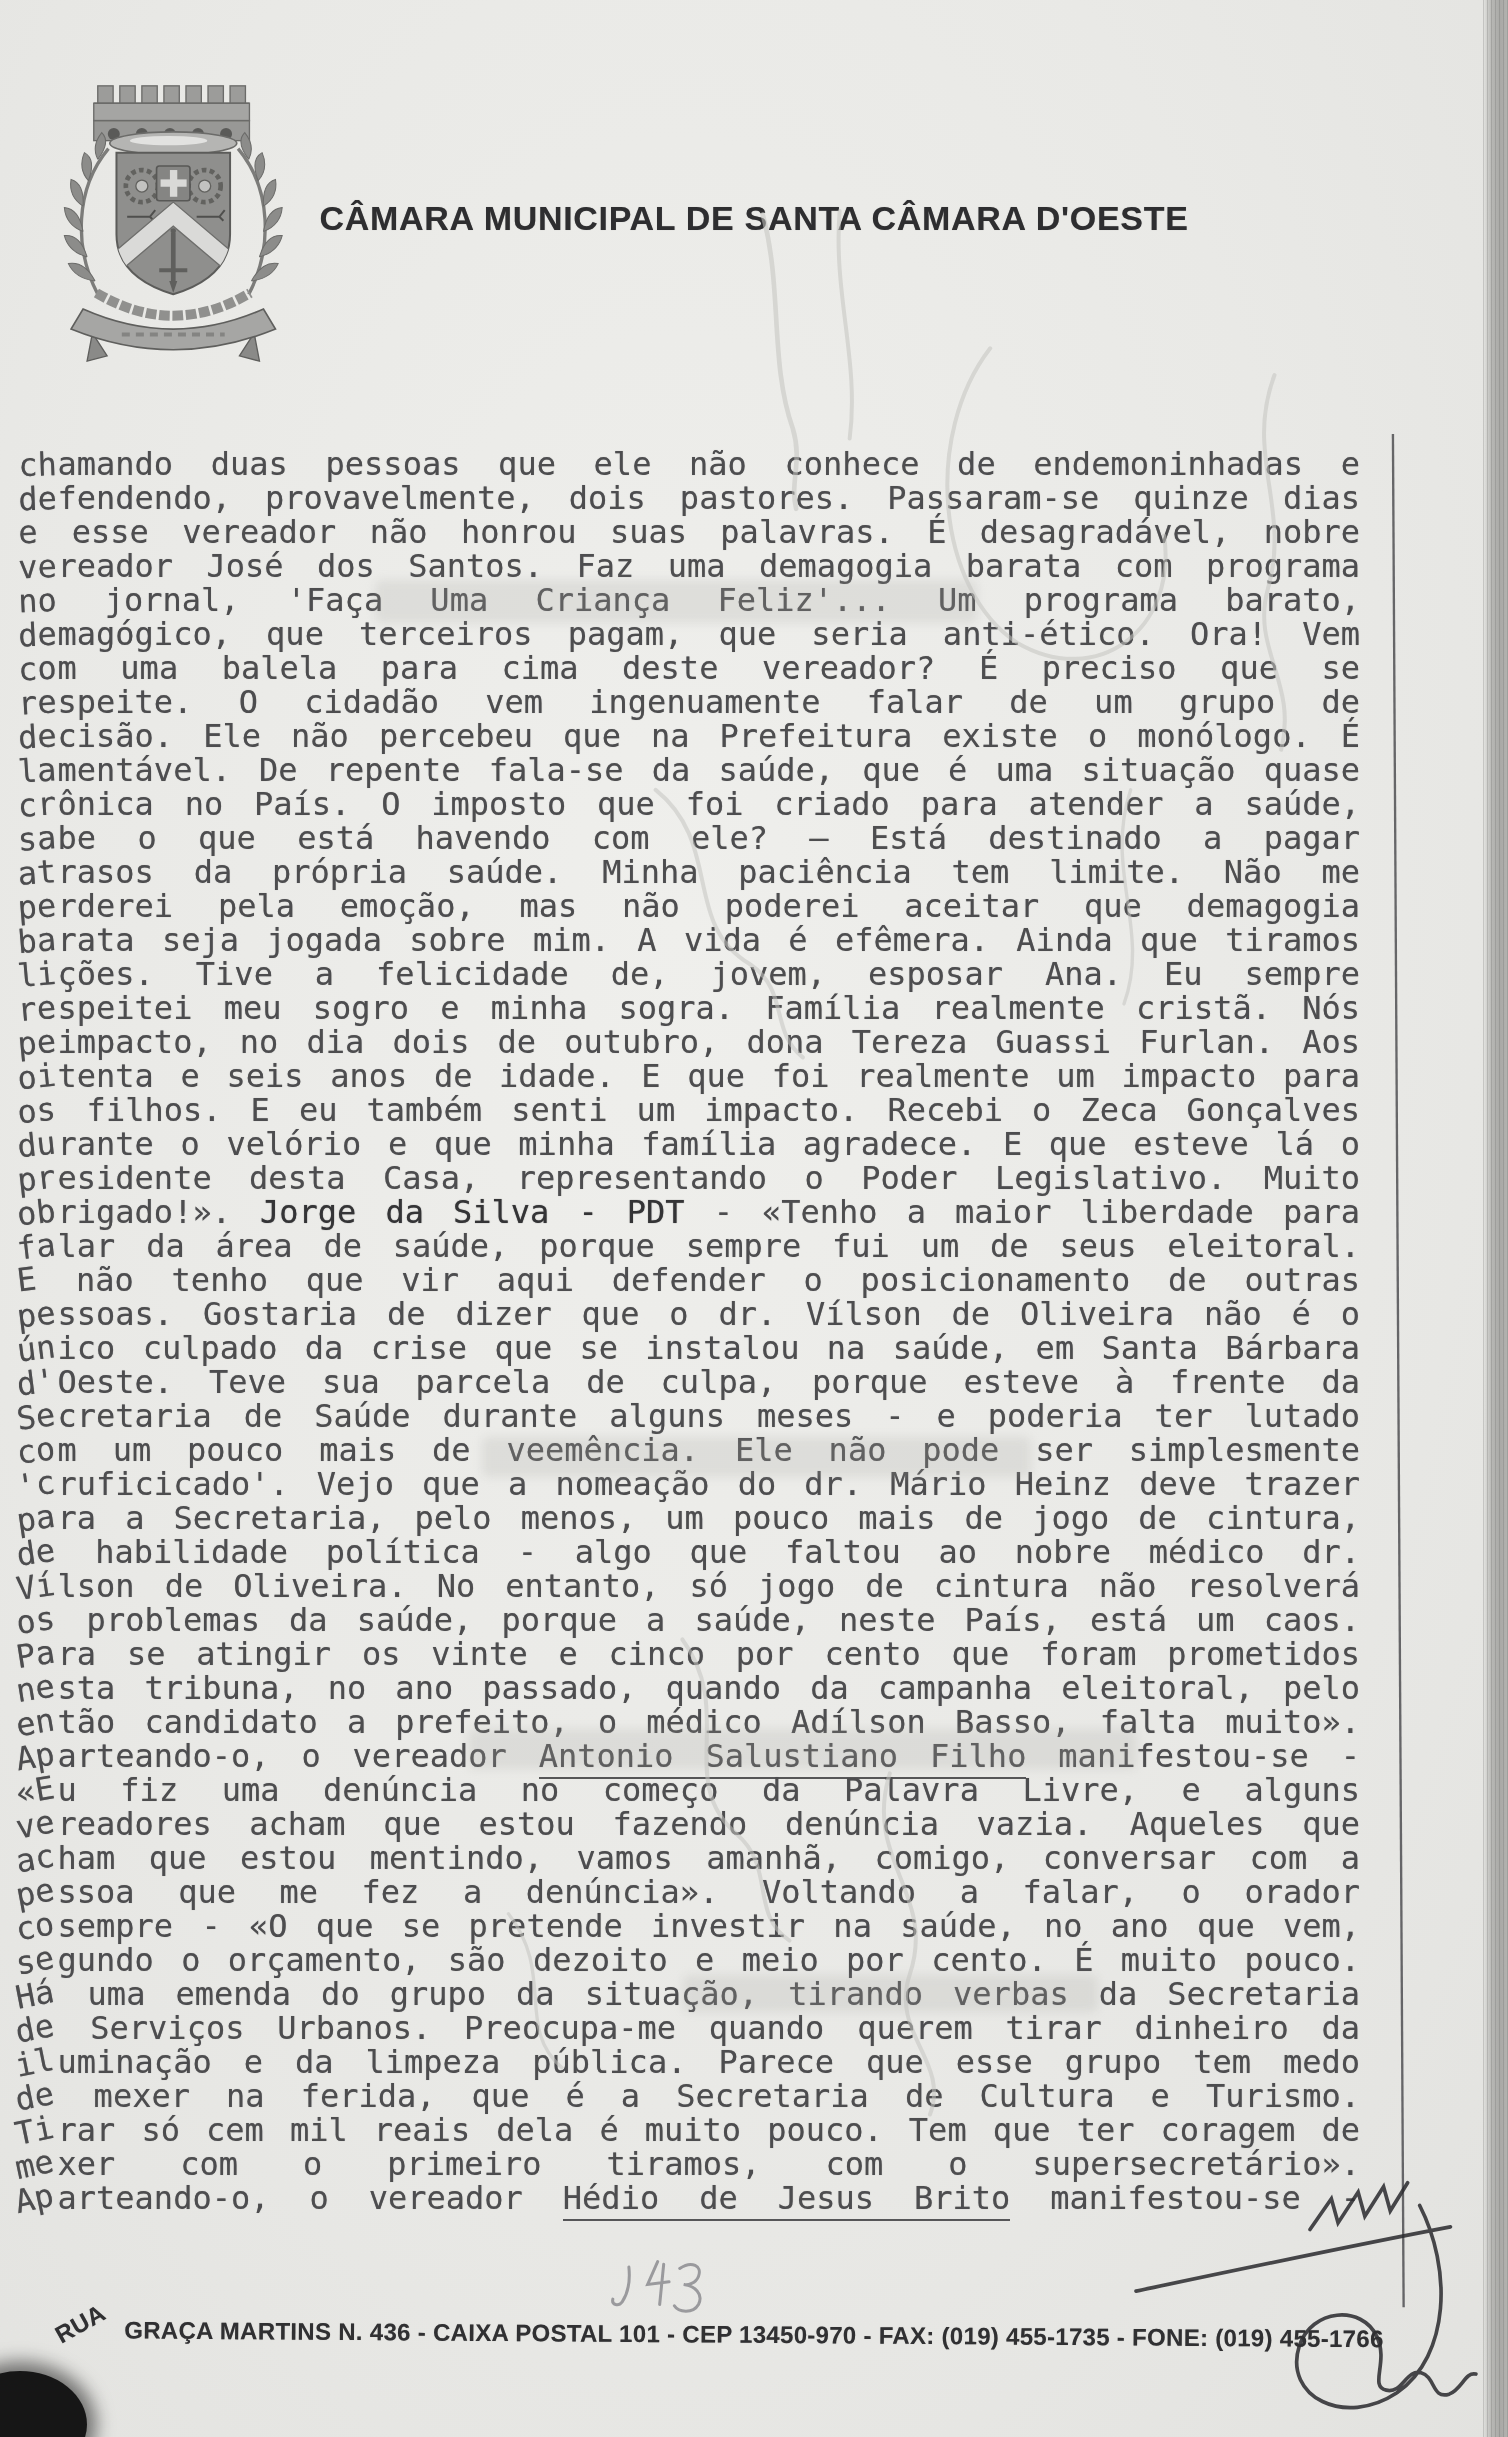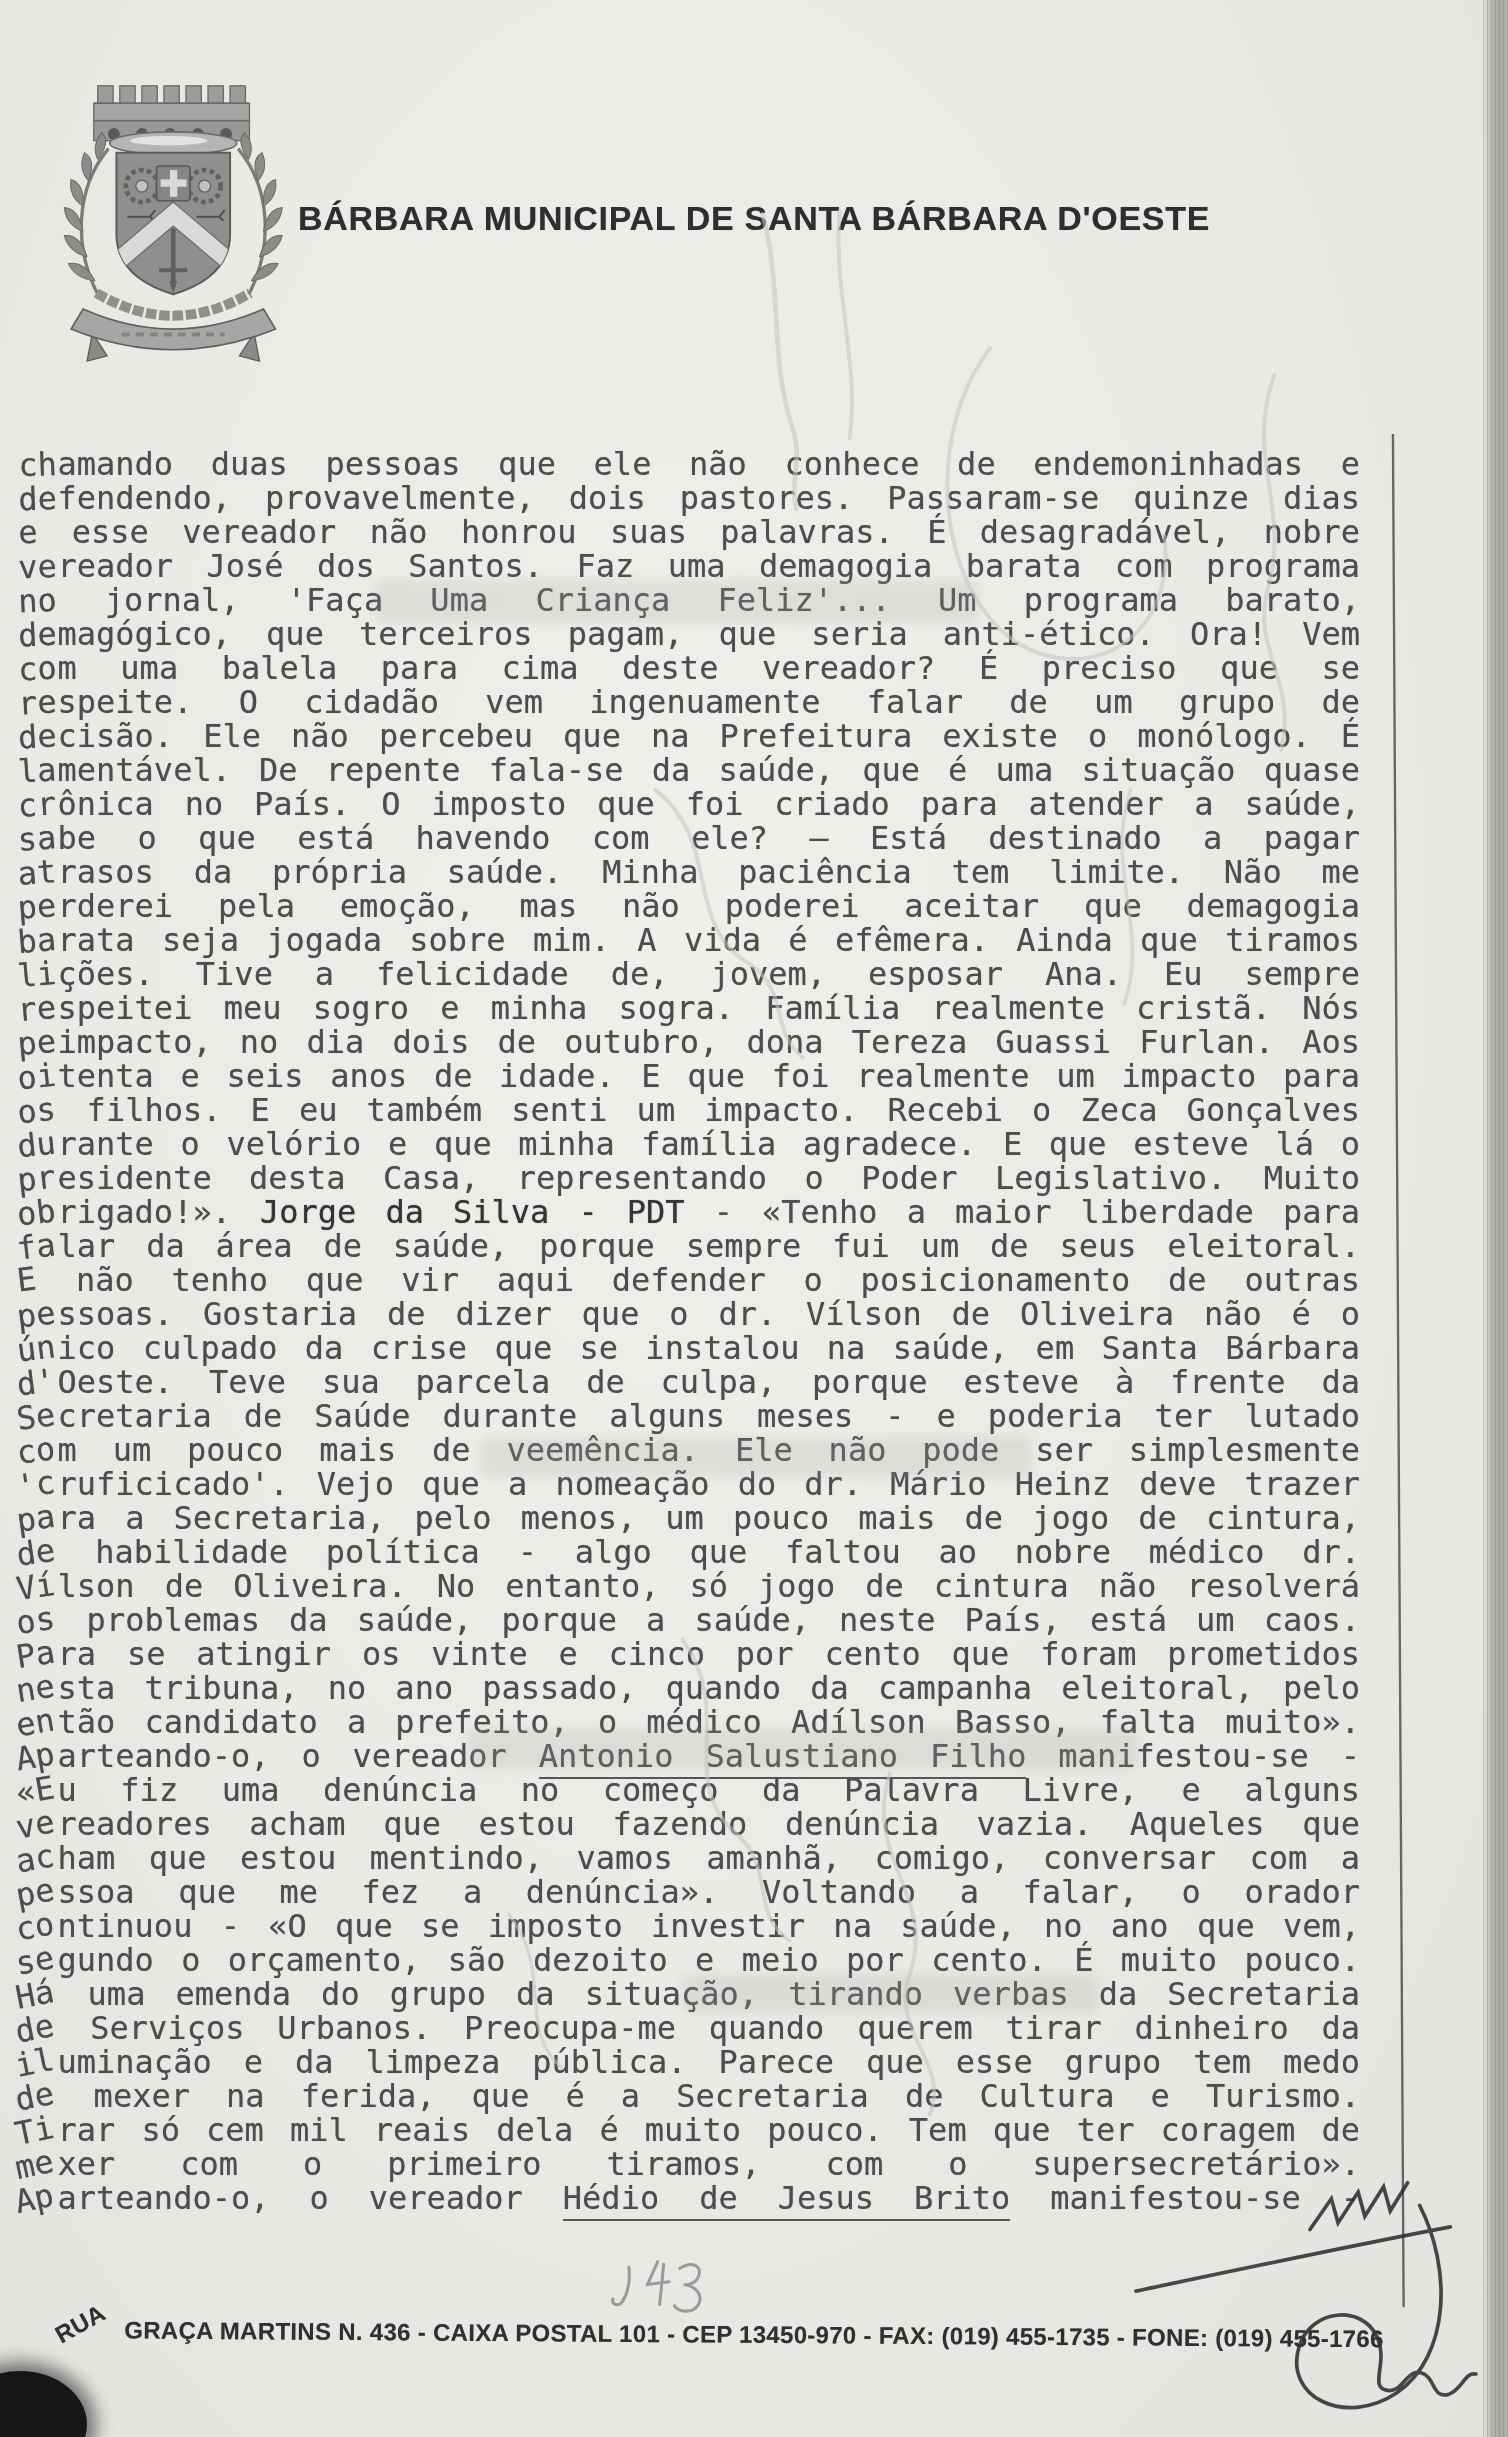--- a/index.html
+++ b/index.html
@@ -115,21 +115,21 @@
       <polygon points="171,318 183,318 177,336" fill="#5f5f5d"></polygon>
     </g>
 
     <path d="M62,336 Q177,404 292,336" stroke="#90908e" stroke-width="15" fill="none" stroke-dasharray="16 4"></path>
     <polygon points="56,396 78,430 48,438" fill="#8a8a88" stroke="#5f5f5d" stroke-width="2"></polygon>
     <polygon points="298,396 276,430 306,438" fill="#8a8a88" stroke="#5f5f5d" stroke-width="2"></polygon>
     <path d="M42,360 Q177,420 312,360 L330,390 Q177,452 24,390 Z" fill="#a6a6a4" stroke="#5f5f5d" stroke-width="2.5"></path>
     <path d="M100,398 h154" stroke="#6f6f6d" stroke-width="6" stroke-dasharray="12 9" opacity=".6"></path>
   </svg>
 
-  <div class="org-line" id="org1">BÁRBARA MUNICIPAL DE SANTA BÁRBARA D'OESTE</div>
+  <div class="org-line" id="org1">CÂMARA MUNICIPAL DE SANTA CÂMARA D'OESTE</div>
 
 
   <div id="body-text">
       <div class="line"><span class="warp" style="transform: rotate(-2deg) translateY(0px);">ch</span><span>amando duas pessoas que ele não conhece de endemoninhadas e</span></div>
       <div class="line"><span class="warp" style="transform: rotate(-2.2deg) translateY(-0.1px);">de</span><span>fendendo, provavelmente, dois pastores. Passaram-se quinze dias</span></div>
       <div class="line"><span class="warp" style="transform: rotate(-2.4deg) translateY(-0.2px);">e</span><span> esse vereador não honrou suas palavras. É desagradável, nobre</span></div>
       <div class="line"><span class="warp" style="transform: rotate(-2.6deg) translateY(-0.2px);">ve</span><span>reador José dos Santos. Faz uma demagogia barata com programa</span></div>
       <div class="line"><span class="warp" style="transform: rotate(-2.8deg) translateY(-0.3px);">no</span><span> jornal, 'Faça Uma Criança Feliz'... Um programa barato,</span></div>
       <div class="line"><span class="warp" style="transform: rotate(-3deg) translateY(-0.4px);">de</span><span>magógico, que terceiros pagam, que seria anti-ético. Ora! Vem</span></div>
       <div class="line"><span class="warp" style="transform: rotate(-3.2deg) translateY(-0.5px);">co</span><span>m uma balela para cima deste vereador? É preciso que se</span></div>
@@ -162,21 +162,21 @@
       <div class="line"><span class="warp" style="transform: rotate(-8.6deg) translateY(-2.6px);">Ví</span><span>lson de Oliveira. No entanto, só jogo de cintura não resolverá</span></div>
       <div class="line"><span class="warp" style="transform: rotate(-8.8deg) translateY(-2.7px);">os</span><span> problemas da saúde, porque a saúde, neste País, está um caos.</span></div>
       <div class="line"><span class="warp" style="transform: rotate(-9deg) translateY(-2.8px);">Pa</span><span>ra se atingir os vinte e cinco por cento que foram prometidos</span></div>
       <div class="line"><span class="warp" style="transform: rotate(-9.2deg) translateY(-2.9px);">ne</span><span>sta tribuna, no ano passado, quando da campanha eleitoral, pelo</span></div>
       <div class="line"><span class="warp" style="transform: rotate(-9.4deg) translateY(-3px);">en</span><span>tão candidato a prefeito, o médico Adílson Basso, falta muito».</span></div>
       <div class="line"><span class="warp" style="transform: rotate(-9.6deg) translateY(-3.1px);">Ap</span><span>arteando-o, o vereador </span><span class="seg-underline">Antonio Salustiano Filho</span><span> manifestou-se -</span></div>
       <div class="line"><span class="warp" style="transform: rotate(-9.8deg) translateY(-3.1px);">«E</span><span>u fiz uma denúncia no começo da Palavra Livre, e alguns</span></div>
       <div class="line"><span class="warp" style="transform: rotate(-10deg) translateY(-3.2px);">ve</span><span>readores acham que estou fazendo denúncia vazia. Aqueles que</span></div>
       <div class="line"><span class="warp" style="transform: rotate(-10.2deg) translateY(-3.3px);">ac</span><span>ham que estou mentindo, vamos amanhã, comigo, conversar com a</span></div>
       <div class="line"><span class="warp" style="transform: rotate(-10.4deg) translateY(-3.4px);">pe</span><span>ssoa que me fez a denúncia». Voltando a falar, o orador</span></div>
-      <div class="line"><span class="warp" style="transform: rotate(-10.6deg) translateY(-3.5px);">co</span><span>ntinuou - «O que se imposto investir na saúde, no ano que vem,</span></div>
+      <div class="line"><span class="warp" style="transform: rotate(-10.6deg) translateY(-3.5px);">co</span><span>sempre - «O que se pretende investir na saúde, no ano que vem,</span></div>
       <div class="line"><span class="warp" style="transform: rotate(-10.8deg) translateY(-3.5px);">se</span><span>gundo o orçamento, são dezoito e meio por cento. É muito pouco.</span></div>
       <div class="line"><span class="warp" style="transform: rotate(-11deg) translateY(-3.6px);">Há</span><span> uma emenda do grupo da situação, tirando verbas da Secretaria</span></div>
       <div class="line"><span class="warp" style="transform: rotate(-11.2deg) translateY(-3.7px);">de</span><span> Serviços Urbanos. Preocupa-me quando querem tirar dinheiro da</span></div>
       <div class="line"><span class="warp" style="transform: rotate(-11.4deg) translateY(-3.8px);">il</span><span>uminação e da limpeza pública. Parece que esse grupo tem medo</span></div>
       <div class="line"><span class="warp" style="transform: rotate(-11.6deg) translateY(-3.9px);">de</span><span> mexer na ferida, que é a Secretaria de Cultura e Turismo.</span></div>
       <div class="line"><span class="warp" style="transform: rotate(-11.8deg) translateY(-3.9px);">Ti</span><span>rar só cem mil reais dela é muito pouco. Tem que ter coragem de</span></div>
       <div class="line"><span class="warp" style="transform: rotate(-12deg) translateY(-4px);">me</span><span>xer com o primeiro tiramos, com o supersecretário».</span></div>
       <div class="line"><span class="warp" style="transform: rotate(-12.2deg) translateY(-4.1px);">Ap</span><span>arteando-o, o vereador </span><span class="seg-underline">Hédio de Jesus Brito</span><span> manifestou-se -</span></div>
     </div>
 

